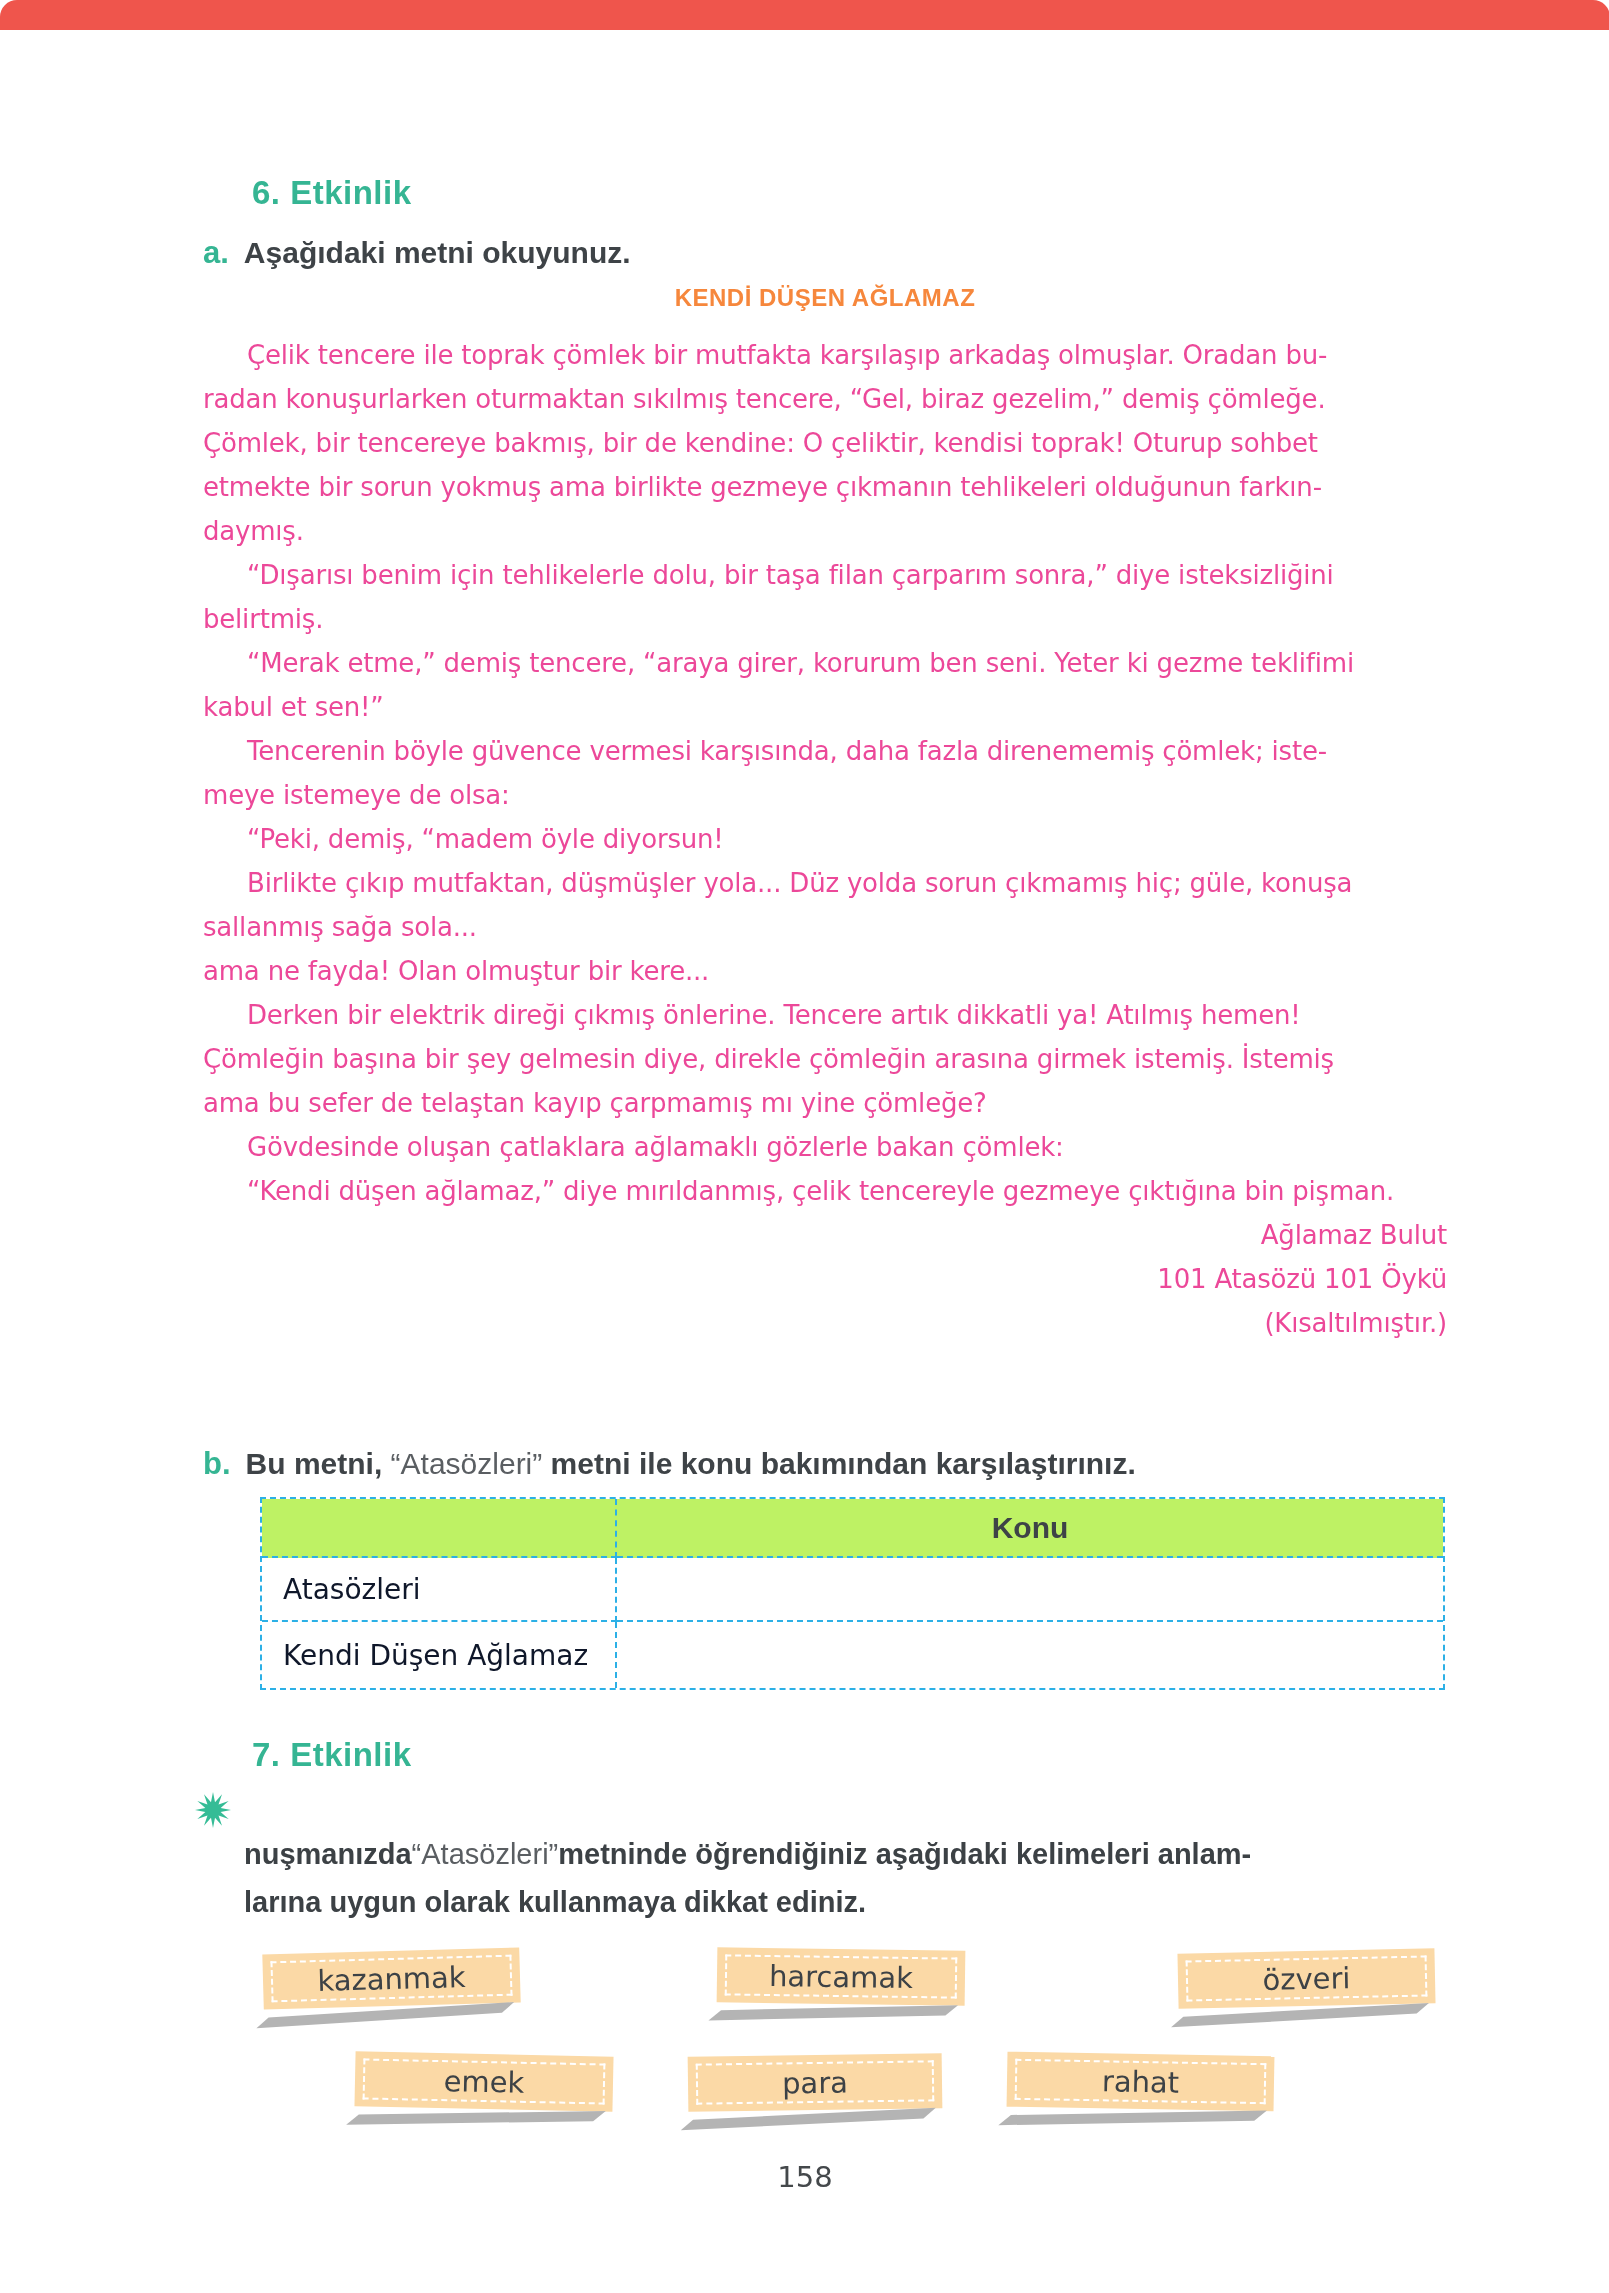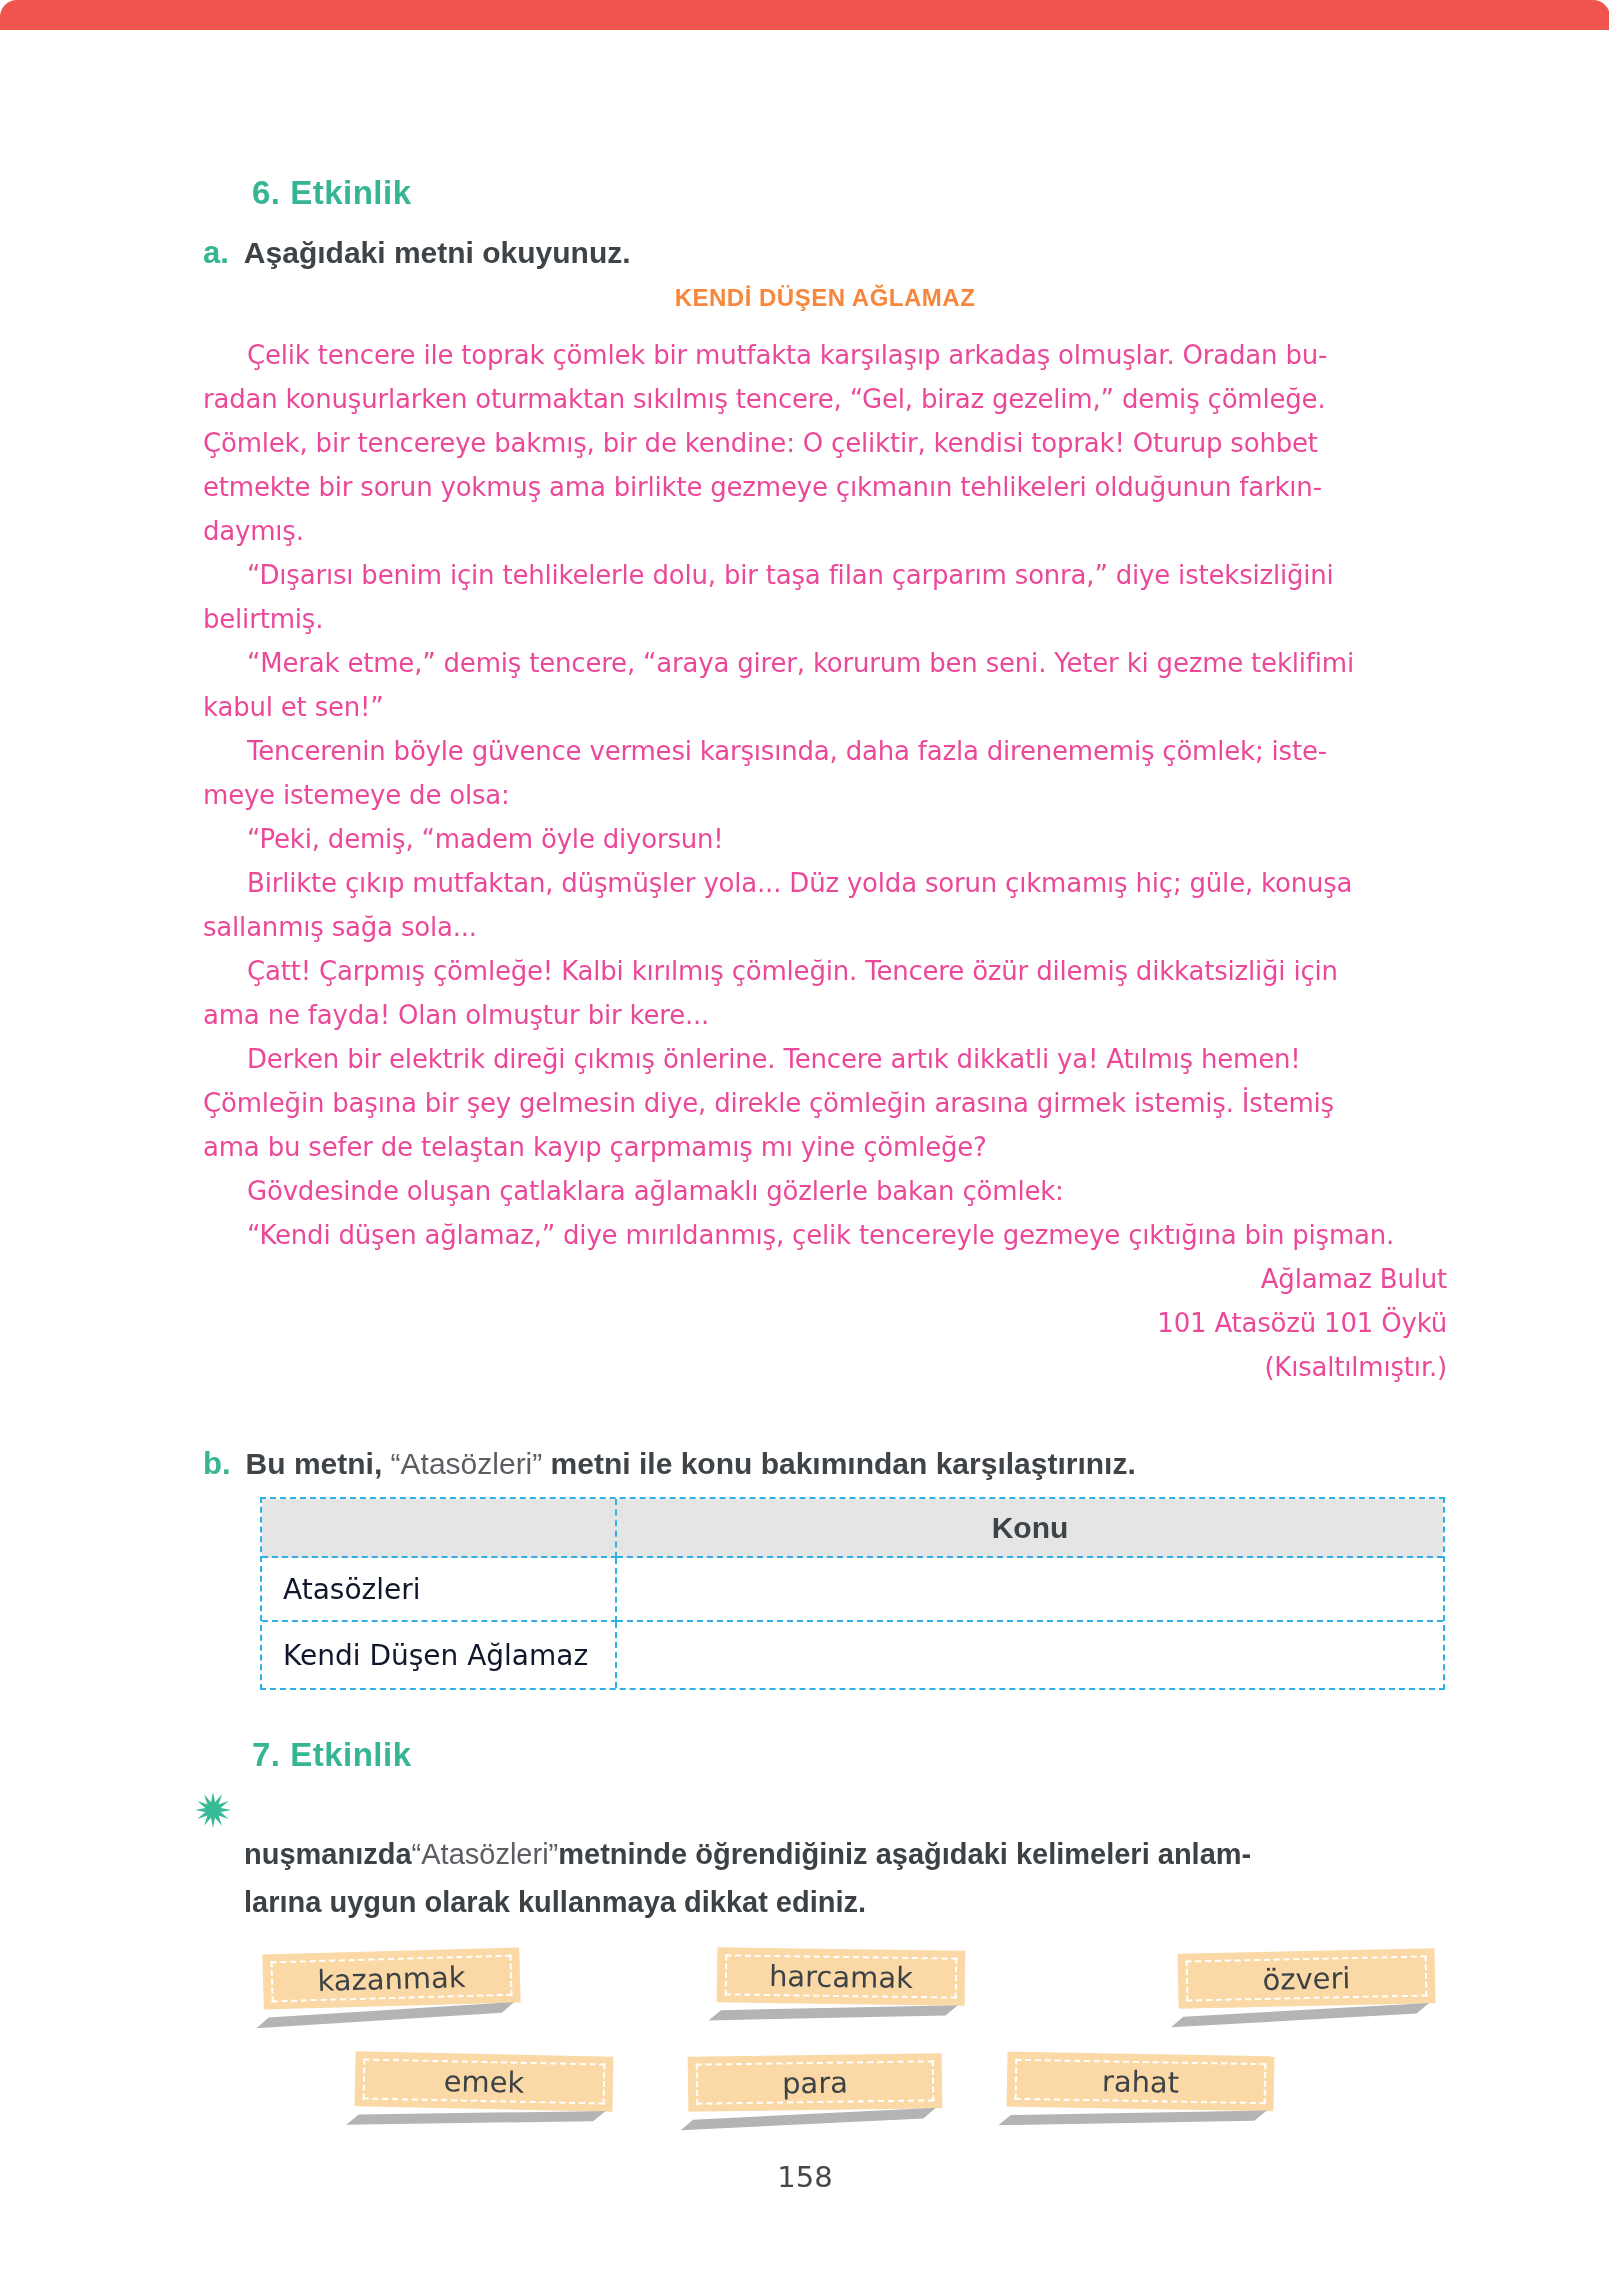--- a/index.html
+++ b/index.html
@@ -45,21 +45,21 @@
   }
   .s-line.indent { padding-left:44px; }
   .s-line.right { justify-content:flex-end; }
 
   .konu-table {
     position:absolute; left:260px; top:1497px; width:1181px;
     display:grid; grid-template-columns:355px 1fr; grid-template-rows:59px 64px 66px;
     border:2.8px dashed #2cb0e6;
   }
   .t-cell { display:flex; align-items:center; box-sizing:border-box; }
-  .t-head { background:#e5e5e5; border-bottom:2.8px dashed #2cb0e6; }
+  .t-head { background:#bef264; border-bottom:2.8px dashed #2cb0e6; }
   .t-col1 { border-right:2.8px dashed #2cb0e6; padding-left:21px; }
   .t-rowline { border-bottom:2.8px dashed #2cb0e6; }
   .t-head-label {
     width:100%; text-align:center;
     font-family:"Liberation Sans", sans-serif;
     font-weight:bold; font-size:30px; color:#3e4347;
   }
   .t-row-label { font-size:28px; color:#0f172a; }
 
   .star-bullet { position:absolute; left:195px; top:1792px; width:36px; height:36px; }
@@ -120,21 +120,20 @@
     <div class="s-line">daymış.</div>
     <div class="s-line indent">“Dışarısı benim için tehlikelerle dolu, bir taşa filan çarparım sonra,” diye isteksizliğini</div>
     <div class="s-line">belirtmiş.</div>
     <div class="s-line indent">“Merak etme,” demiş tencere, “araya girer, korurum ben seni. Yeter ki gezme teklifimi</div>
     <div class="s-line">kabul et sen!”</div>
     <div class="s-line indent">Tencerenin böyle güvence vermesi karşısında, daha fazla direnememiş çömlek; iste-</div>
     <div class="s-line">meye istemeye de olsa:</div>
     <div class="s-line indent">“Peki, demiş, “madem öyle diyorsun!</div>
     <div class="s-line indent">Birlikte çıkıp mutfaktan, düşmüşler yola... Düz yolda sorun çıkmamış hiç; güle, konuşa</div>
     <div class="s-line">sallanmış sağa sola...</div>
-    <div class="s-line indent">Çatt! Çarpmış çömleğe! Kalbi kırılmış çömleğin. Tencere özür dilemiş dikkatsizliği için</div>
     <div class="s-line">ama ne fayda! Olan olmuştur bir kere...</div>
     <div class="s-line indent">Derken bir elektrik direği çıkmış önlerine. Tencere artık dikkatli ya! Atılmış hemen!</div>
     <div class="s-line">Çömleğin başına bir şey gelmesin diye, direkle çömleğin arasına girmek istemiş. İstemiş</div>
     <div class="s-line">ama bu sefer de telaştan kayıp çarpmamış mı yine çömleğe?</div>
     <div class="s-line indent">Gövdesinde oluşan çatlaklara ağlamaklı gözlerle bakan çömlek:</div>
     <div class="s-line indent">“Kendi düşen ağlamaz,” diye mırıldanmış, çelik tencereyle gezmeye çıktığına bin pişman.</div>
     <div class="s-line right">Ağlamaz Bulut</div>
     <div class="s-line right">101 Atasözü 101 Öykü</div>
     <div class="s-line right">(Kısaltılmıştır.)</div>
   </div>

